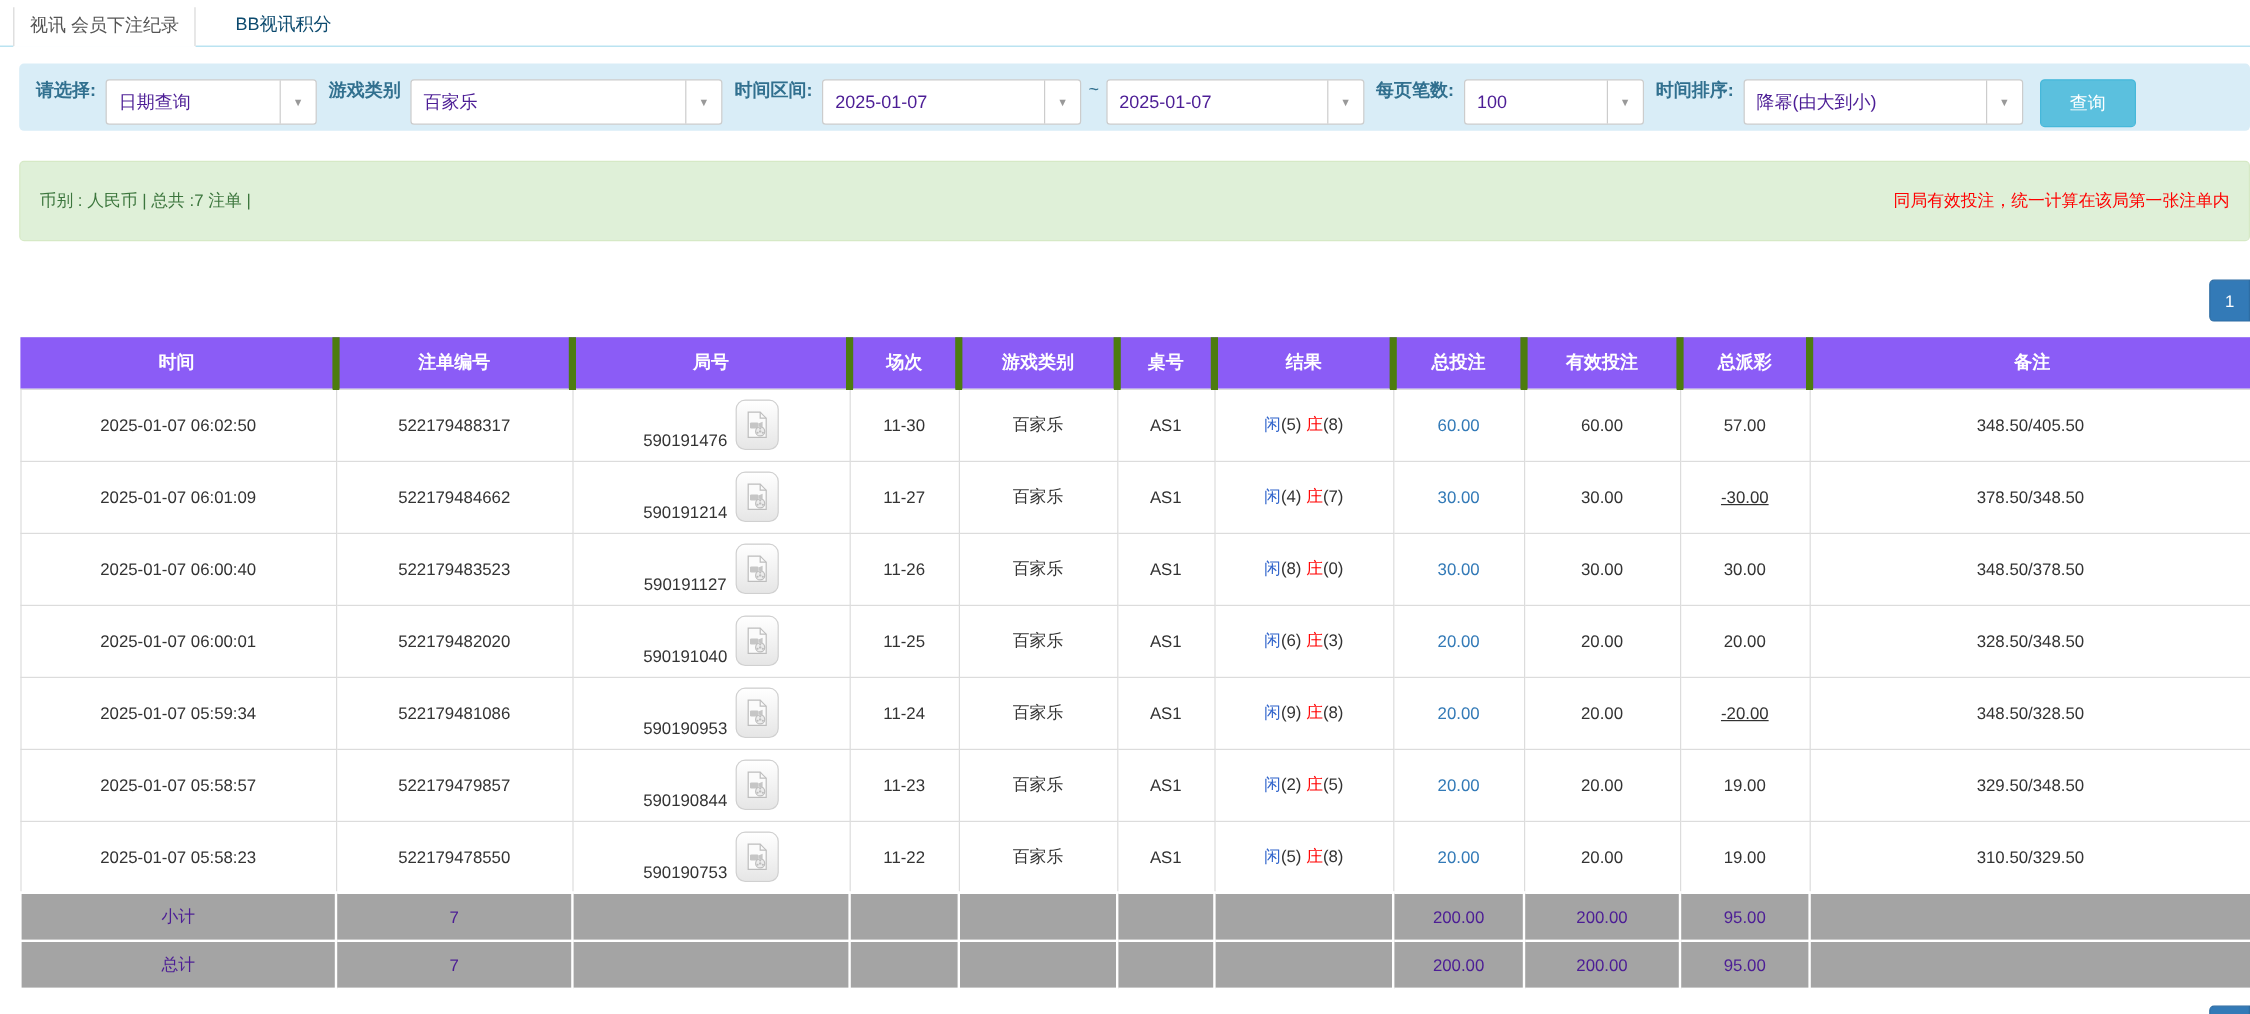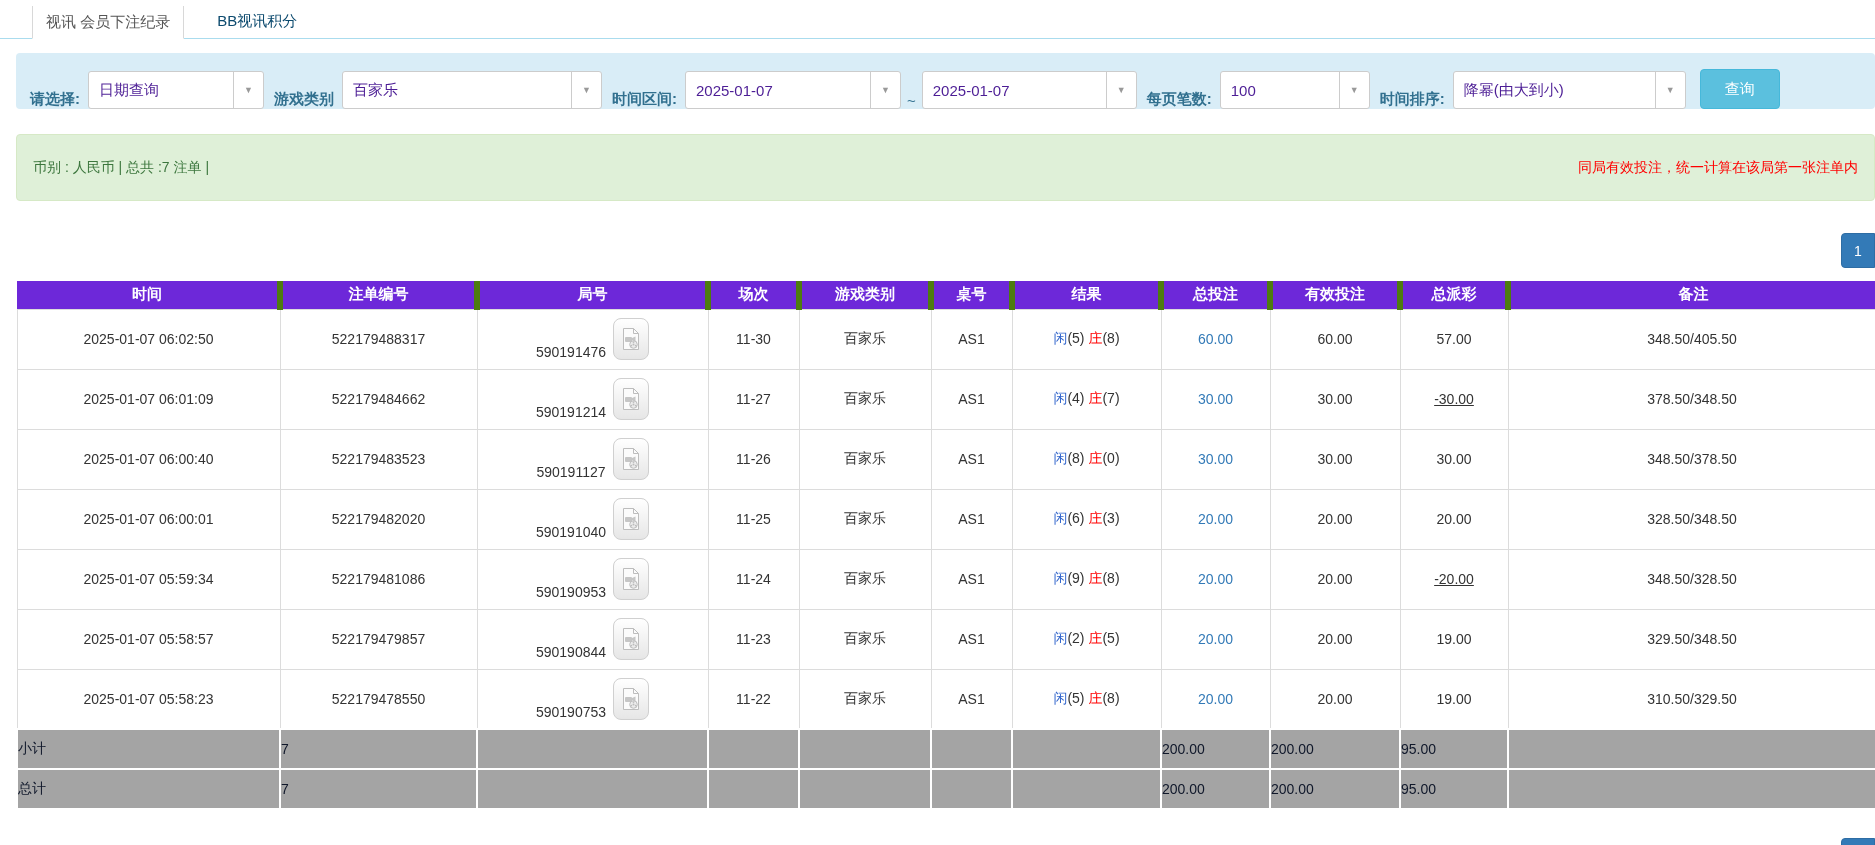--- a/index.html
+++ b/index.html
@@ -1,28 +1,28 @@
 <!DOCTYPE html>
 <html><head>
 <meta charset="utf-8">
 <style>
   * { margin:0; padding:0; box-sizing:border-box; }
   html,body { width:1875px; height:845px; overflow:hidden; position:relative;
     font-family:"Liberation Sans","DejaVu Sans",sans-serif; background:#fff; }
 
   
-  .tabbar { display:flex; align-items:flex-end; height:39px; border-bottom:1px solid #aadcee; padding-left:32px; }
+  .tabbar { display:flex; align-items:flex-end; height:39px; border-bottom:1px solid #aadcee; padding-left:11px; }
   .tab { height:33px; line-height:32px; padding:0 13px; font-size:15px; white-space:nowrap; }
   .tab.active { background:#fff; color:#555; border-left:1px solid #d8d8d8; border-right:1px solid #d8d8d8;
     margin-bottom:-1px; border-bottom:1px solid #fff; }
   .tab.link { color:#0c4a6e; margin-left:20px; cursor:pointer; }
 
   
   .filterbar { margin:14px 0 0 16px; width:1859px; height:56px; background:#d9edf7; border-radius:4px;
-    display:flex; align-items:flex-end; padding:0 12px; font-size:15px; white-space:nowrap; }
+    display:flex; align-items:flex-start; padding:13px 12px; font-size:15px; white-space:nowrap; }
   .flabel { color:#31708f; font-weight:bold; margin:0 8px 0 10px; }
   .flabel:first-child { margin-left:2px; }
   .select { background:#fff; border:1px solid #ccc; border-radius:3px; height:38px;
     display:inline-flex; align-items:center; cursor:pointer; }
   .sel-text { padding:0 10px; color:#4c1d95; flex:1; overflow:hidden; }
   .sel-arrow { width:30px; align-self:stretch; border-left:1px solid #ccc;
     display:flex; align-items:center; justify-content:center; color:#999; font-size:9px; }
   .w1{width:176px}.w2{width:260px}.w3{width:216px}.w4{width:215px}.w5{width:150px}.w6{width:233px}
   .tilde { color:#31708f; margin:0 6px; }
   .query-btn { margin-left:14px; width:80px; height:40px; background:#5bc0de; border:1px solid #46b8da;
@@ -40,24 +40,24 @@
     border:1px solid #2e6da4; border-radius:4px 0 0 4px; color:#fff; display:flex; align-items:center;
     justify-content:center; font-size:14px; cursor:pointer; }
   .page-btn.bottom { top:838px; right:0; position:absolute; }
 
   
   table { margin:13px 0 0 16px; width:1859px; border-collapse:collapse; table-layout:fixed; font-size:14px; }
   col:nth-child(1){width:263px} col:nth-child(2){width:197px} col:nth-child(3){width:231px}
   col:nth-child(4){width:91px}  col:nth-child(5){width:132px} col:nth-child(6){width:81px}
   col:nth-child(7){width:149px} col:nth-child(8){width:109px} col:nth-child(9){width:130px}
   col:nth-child(10){width:108px} col:nth-child(11){width:368px}
-  thead th { background:#6d28d9; color:#fff; height:28px; font-weight:bold; font-size:15px; text-align:center; }
+  thead th { background:#8b5cf6; color:#fff; height:43px; font-weight:bold; font-size:15px; text-align:center; }
   thead th + th { border-left:6px solid #4d7c0f; }
   tbody.data td { height:60px; border:1px solid #dcdcdc; text-align:center; color:#333; background:#fff; }
-  tbody.totals td { height:40px; background:#a4a4a4; color:#0f172a; text-align:left; border:2px solid #fff; }
+  tbody.totals td { height:40px; background:#a4a4a4; color:#4c1d95; text-align:center; border:2px solid #fff; }
   .c-blue { color:#3366cc; }
   .c-red  { color:#ff0000; }
   .link-blue { color:#337ab7; text-decoration:none; cursor:pointer; }
   .neg { color:#ff0000;text-decoration:underline; }
   .round-wrap { display:inline-flex; align-items:flex-end; gap:7px; }
   .video-btn { width:36px; height:42px; border:1px solid #d0d0d0; border-radius:8px;
     background:linear-gradient(#ffffff,#e6e6e6); display:inline-flex; align-items:center;
     justify-content:center; cursor:pointer; }
 </style>
 </head>

